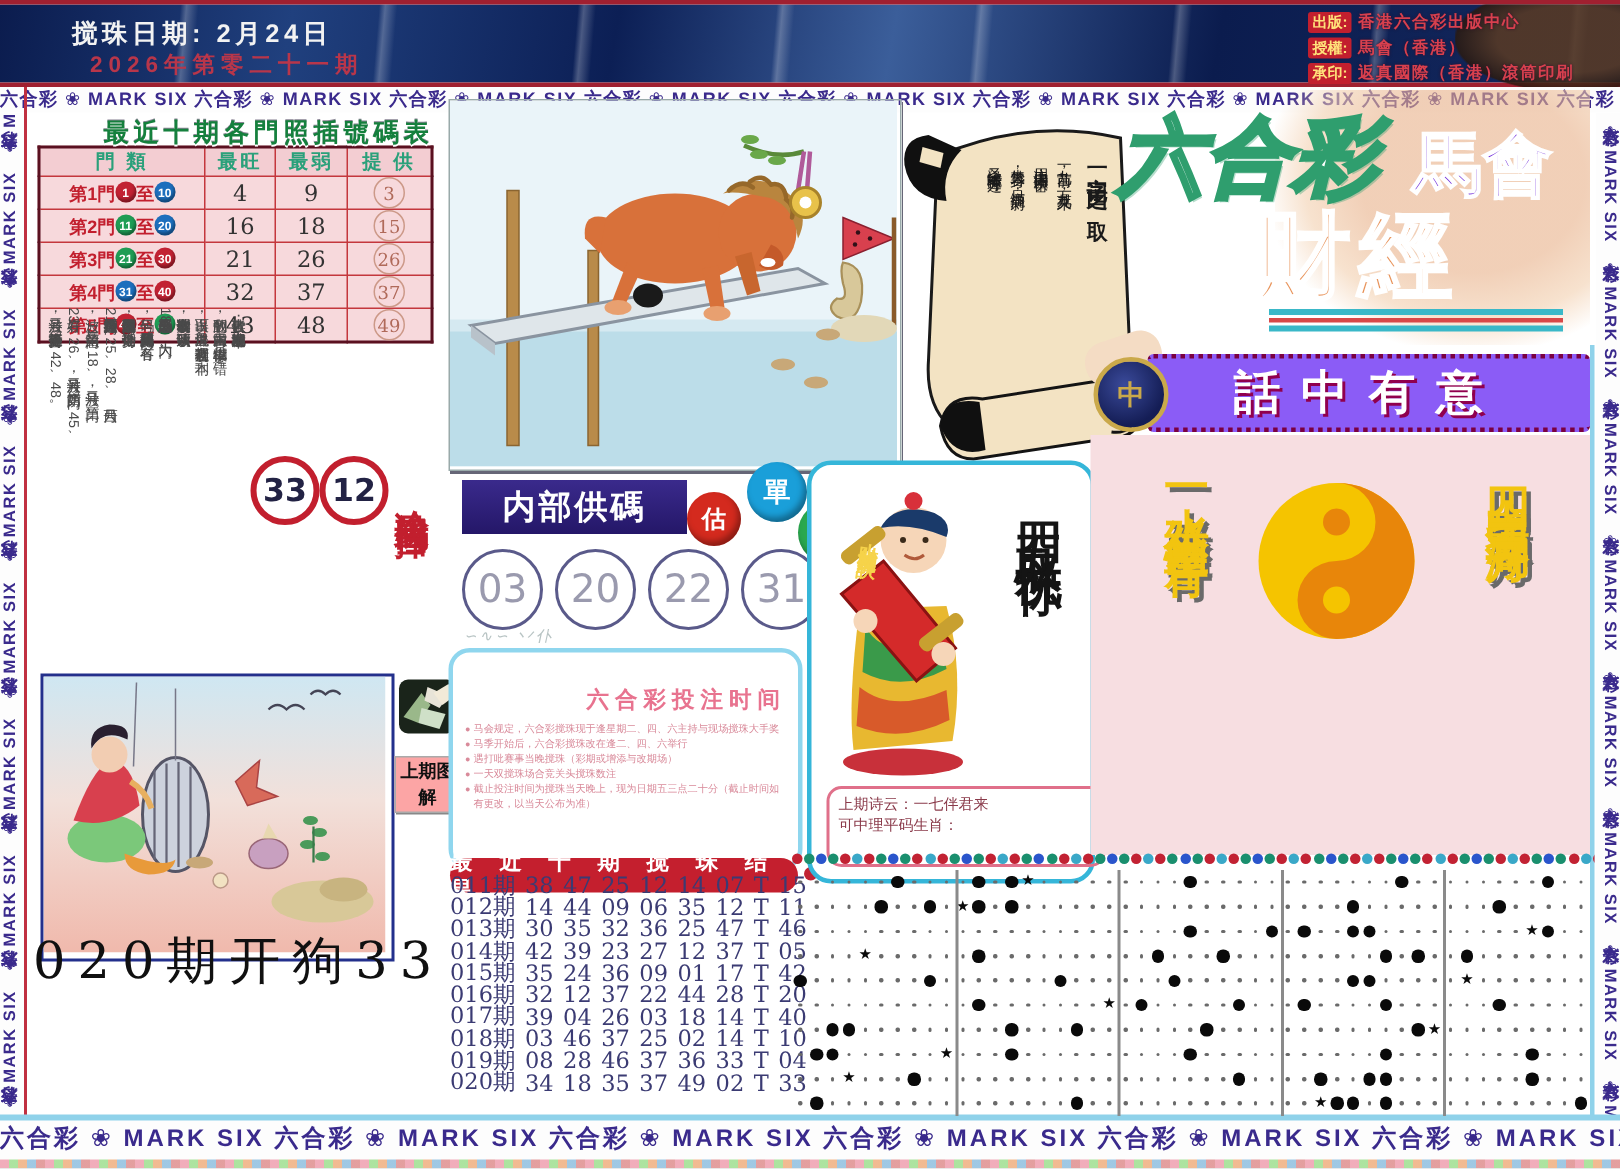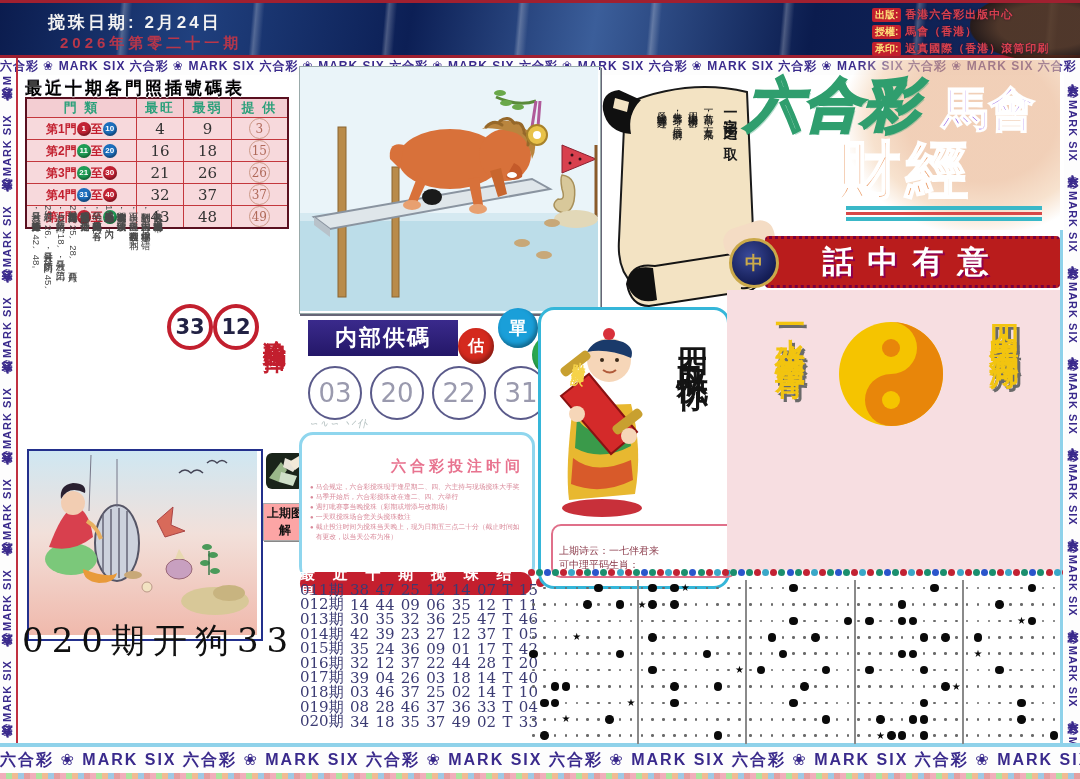--- a/index.html
+++ b/index.html
@@ -34,21 +34,21 @@
   .strip-left{left:0;writing-mode:vertical-rl;transform:rotate(180deg);}
   .strip-right{left:1064px;writing-mode:vertical-rl;}
 
   .vline-red{position:absolute;left:16px;top:58px;width:2px;height:688px;background:#c03040;}
   .hline-cyan{position:absolute;left:0;top:743px;width:1080px;height:4px;background:#8fd2ea;}
   .vline-cyan{position:absolute;left:1060px;top:230px;width:3px;height:515px;background:#8fd2ea;}
 
   
   .gate{position:absolute;left:25px;top:77px;width:264px;}
   .gate-title{font-family:"Liberation Serif",serif;font-weight:bold;font-size:17px;letter-spacing:3px;
-       color:#000000;text-shadow:0 1px 0 #fff,0 -1px 0 #8a8494;text-align:left;height:20px;}
+       color:#15803d;text-shadow:0 1px 0 #fff,0 -1px 0 #8a8494;text-align:right;height:20px;}
   table.gate-tbl{border-collapse:collapse;width:264px;background:#f7d9dc;border:2px solid #5a1020;}
   .gate-tbl th,.gate-tbl td{border:1px solid #c4373d;text-align:center;padding:0;height:17px;}
   .gate-tbl th{color:#2aa07a;font-size:13px;font-weight:bold;letter-spacing:2px;background:#f3cdd2;}
   .gate-name{color:#c21f2e;font-weight:bold;font-size:12px;}
   .gate-num{font-family:"DejaVu Serif",serif;font-size:15px;color:#333;}
   .ball{display:inline-flex;width:14px;height:14px;border-radius:50%;color:#fff;font-size:8px;font-weight:bold;
        align-items:center;justify-content:center;vertical-align:middle;box-shadow:inset -1px -2px 2px rgba(0,0,0,.35);}
   .give{display:inline-flex;width:19px;height:19px;border:1px solid #c98;border-radius:50%;color:#b06a5a;
        font-size:12px;font-family:"DejaVu Serif",serif;align-items:center;justify-content:center;}
 
@@ -110,21 +110,21 @@
        font-family:"Liberation Serif",serif;}
   .scroll-title{font-size:14px;font-weight:bold;letter-spacing:3px;margin-left:6px;}
   .scroll-line{font-size:10px;letter-spacing:1px;margin:0 1.5px;}
 
   
   .bless{position:absolute;left:538px;top:307px;width:192px;height:282px;background:#fff;border:3px solid #35b6d9;
        border-radius:16px;box-sizing:border-box;}
   .bless-title{position:absolute;right:14px;top:14px;writing-mode:vertical-rl;font-family:"Liberation Serif",serif;
        font-size:31px;color:#141414;letter-spacing:8px;font-weight:600;}
   .bless-note{position:absolute;left:10px;bottom:8px;width:186px;height:54px;border:2px solid #e0708a;border-radius:10px;
-       box-sizing:border-box;padding:18px 6px;font-size:10px;color:#8a3a4a;line-height:14px;}
+       box-sizing:border-box;padding:4px 6px;font-size:10px;color:#8a3a4a;line-height:14px;}
   .doll{position:absolute;left:6px;top:8px;}
   .doll-scroll-text{position:absolute;left:24px;top:34px;writing-mode:vertical-rl;color:#f6d34a;font-size:13px;
        font-weight:bold;letter-spacing:2px;font-family:"Liberation Serif",serif;transform:rotate(8deg);}
 
   
   .logo{position:absolute;left:730px;top:60px;width:330px;height:170px;overflow:hidden;}
   .logo-horse{position:absolute;right:-10px;top:0;width:220px;height:170px;
        background:radial-gradient(ellipse at 60% 35%,#e8b088 0 40%,#f2cfae 60%,transparent 75%);opacity:.6;}
   .logo-p1{position:absolute;left:16px;top:8px;font-size:56px;font-weight:900;font-style:italic;
        font-family:"Liberation Serif",serif;color:#ffffff;-webkit-text-stroke:3px #2f9e6e;letter-spacing:2px;
@@ -133,21 +133,21 @@
        color:#6d28d9;-webkit-text-stroke:1.5px #fff;letter-spacing:1px;}
   .logo-p3{position:absolute;left:108px;top:68px;font-size:62px;font-weight:900;font-family:"Liberation Serif",serif;
        color:#e8935a;-webkit-text-stroke:2px #fff;letter-spacing:6px;}
   .logo-bars{position:absolute;left:116px;top:146px;width:196px;}
   .logo-bars i{display:block;height:3.5px;margin-bottom:2px;}
 
   
   .phrase{position:absolute;left:727px;top:232px;width:333px;height:54px;}
   .phrase-hand{position:absolute;left:-4px;top:-8px;width:52px;height:30px;background:#f4dcc4;border-radius:14px;
        transform:rotate(-18deg);}
-  .phrase-banner{position:absolute;left:38px;top:4px;right:0;height:46px;background:#b91c1c;border-radius:4px;
+  .phrase-banner{position:absolute;left:38px;top:4px;right:0;height:46px;background:#8b5cf6;border-radius:4px;
        border-top:3px dotted #7a0040;border-bottom:3px dotted #7a0040;display:flex;align-items:center;justify-content:center;
        color:#fff;font-weight:900;font-size:31px;letter-spacing:14px;font-family:"Liberation Serif",serif;
        text-shadow:2px 2px 0 #90004e;}
   .phrase-coin{position:absolute;left:2px;top:6px;width:44px;height:44px;border-radius:50%;
        background:radial-gradient(circle at 40% 35%,#3a4a9a,#141d55 70%);border:3px solid #caa94a;
        display:flex;align-items:center;justify-content:center;color:#caa94a;font-size:18px;font-weight:bold;}
 
   
   .couplet{position:absolute;left:727px;top:290px;width:333px;height:280px;background:#f7dee1;}
   .coup-text{position:absolute;writing-mode:vertical-rl;font-family:"Liberation Serif",serif;font-weight:900;

